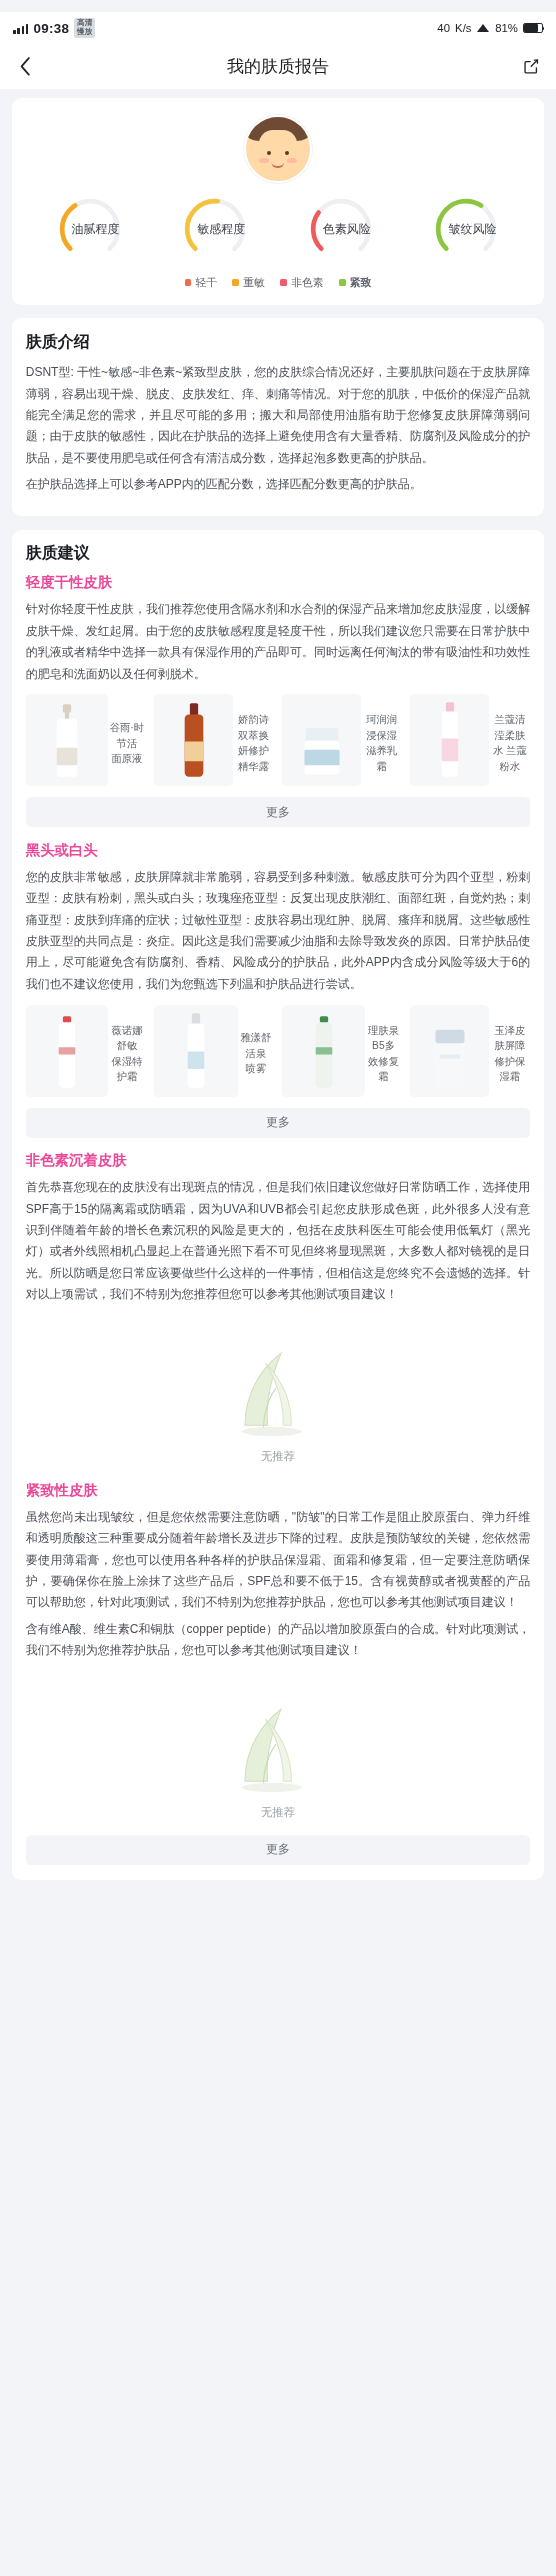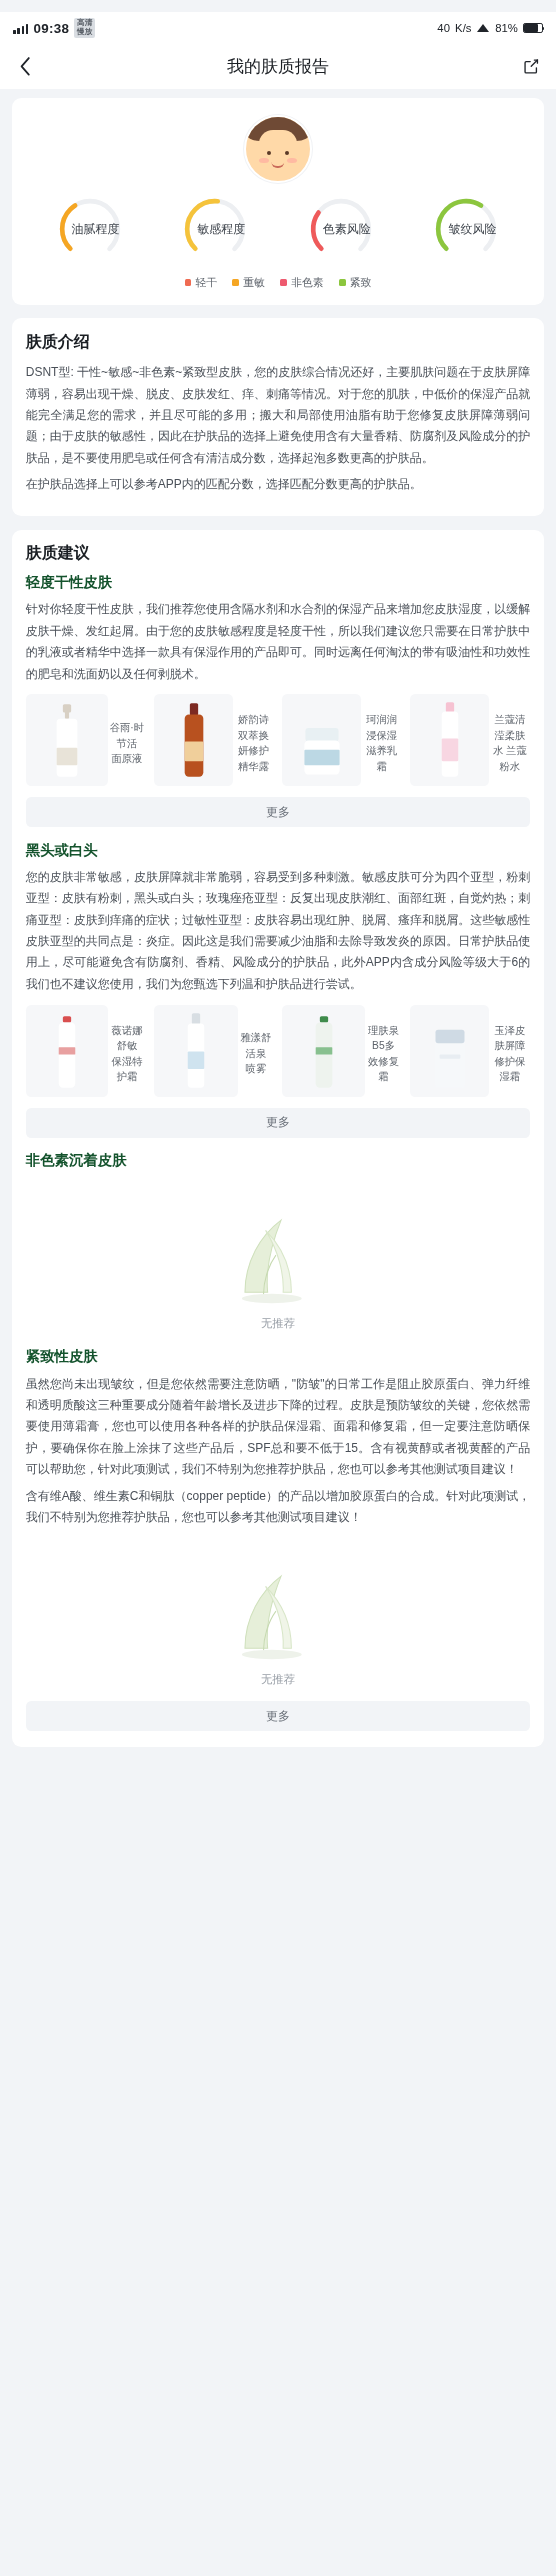--- a/index.html
+++ b/index.html
@@ -129,21 +129,21 @@
   .legend {
     display: flex; justify-content: center; gap: 15.5px; margin-top: 13.4px;
     font-size: 10.8px; color: #5d636b;
   }
   .legend span { display: flex; align-items: center; gap: 4.1px; }
   .legend i { width: 6.7px; height: 6.7px; border-radius: 1.5px; display: inline-block; }
 
   
   .section { margin: 13.4px 12.4px 0; background: #ffffff; border-radius: 9.3px; padding: 13.4px 13.4px 15.5px; }
   .sec-title { font-size: 16px; font-weight: bold; color: #1b1f24; margin: 0 0 9.3px; }
-  .sub-title { font-size: 14.4px; font-weight: bold; color: #14532d; margin: 13.4px 0 7.2px; }
+  .sub-title { font-size: 14.4px; font-weight: bold; color: #ec4899; margin: 13.4px 0 7.2px; }
   .sub-title.first { margin-top: 2.1px; }
   .para {
     font-size: 12px; line-height: 1.78; color: #4a5058;
     text-align: justify; margin: 0 0 5.2px;
   }
 
   
   .products {
     display: flex; gap: 8.2px; margin-top: 9.3px;
   }
@@ -272,21 +272,21 @@
         <span>
           <i style="background: rgb(245, 166, 35);"></i>
           <b style="font-weight: normal;">重敏</b>
         </span>
         <span>
           <i style="background: rgb(238, 90, 111);"></i>
           <b style="font-weight: normal;">非色素</b>
         </span>
         <span>
           <i style="background: rgb(140, 198, 62);"></i>
-          <b style="font-weight: normal;">紧致</b>
+          <b style="font-weight: bold;">紧致</b>
         </span>
       </div>
   </div>
 
   <div class="section">
     <h2 class="sec-title">肤质介绍</h2>
     <p class="para">DSNT型: 干性~敏感~非色素~紧致型皮肤，您的皮肤综合情况还好，主要肌肤问题在于皮肤屏障薄弱，容易出现干燥、脱皮、皮肤发红、痒、刺痛等情况。对于您的肌肤，中低价的保湿产品就能完全满足您的需求，并且尽可能的多用；搬大和局部使用油脂有助于您修复皮肤屏障薄弱问题；由于皮肤的敏感性，因此在护肤品的选择上避免使用含有大量香精、防腐剂及风险成分的护肤品，是不要使用肥皂或任何含有清洁成分数，选择起泡多数更高的护肤品。</p>
     <p class="para">在护肤品选择上可以参考APP内的匹配分数，选择匹配分数更高的护肤品。</p>
   </div>
 
@@ -383,20 +383,21 @@
                   <rect x="30" y="88" width="40" height="8" fill="#e8edf2" rx="2"></rect>
                 </svg>
               </div>
               <div class="pname">玉泽皮肤屏障<br>修护保湿霜</div>
             </div>
           </div>
           <button class="more-btn">更多</button>
         </div>
         <div>
           <h3 class="sub-title">非色素沉着皮肤</h3>
+          <p class="para">首先恭喜您现在的皮肤没有出现斑点的情况，但是我们依旧建议您做好日常防晒工作，选择使用SPF高于15的隔离霜或防晒霜，因为UVA和UVB都会引起您皮肤形成色斑，此外很多人没有意识到伴随着年龄的增长色素沉积的风险是更大的，包括在皮肤科医生可能会使用低氧灯（黑光灯）或者外线照相机凸显起上在普通光照下看不可见但终将显现黑斑，大多数人都对镜视的是日光。所以防晒是您日常应该要做些什么这样的一件事情，但相信这是您终究不会遗憾的选择。针对以上项需试，我们不特别为您推荐但您可以参考其他测试项目建议！</p>
           <div class="norec">
             <svg viewBox="0 0 250 236" width="129" height="122" class="art">
               <path d="M60 200 C60 140 90 90 130 60 C110 110 100 160 104 200 Z" fill="#e6efd9" stroke="#cfe0bc" stroke-width="2"></path>
               <path d="M150 200 C150 150 130 110 100 80 C125 120 136 165 134 200 Z" fill="#f0f5e8" stroke="#d8e6c8" stroke-width="2"></path>
               <path d="M96 204 C96 180 104 150 120 128" fill="none" stroke="#c6d9b0" stroke-width="2"></path>
               <ellipse cx="112" cy="212" rx="58" ry="9" fill="#eef2ea"></ellipse>
             </svg>
             <div class="txt">无推荐</div>
           </div>
         </div>

